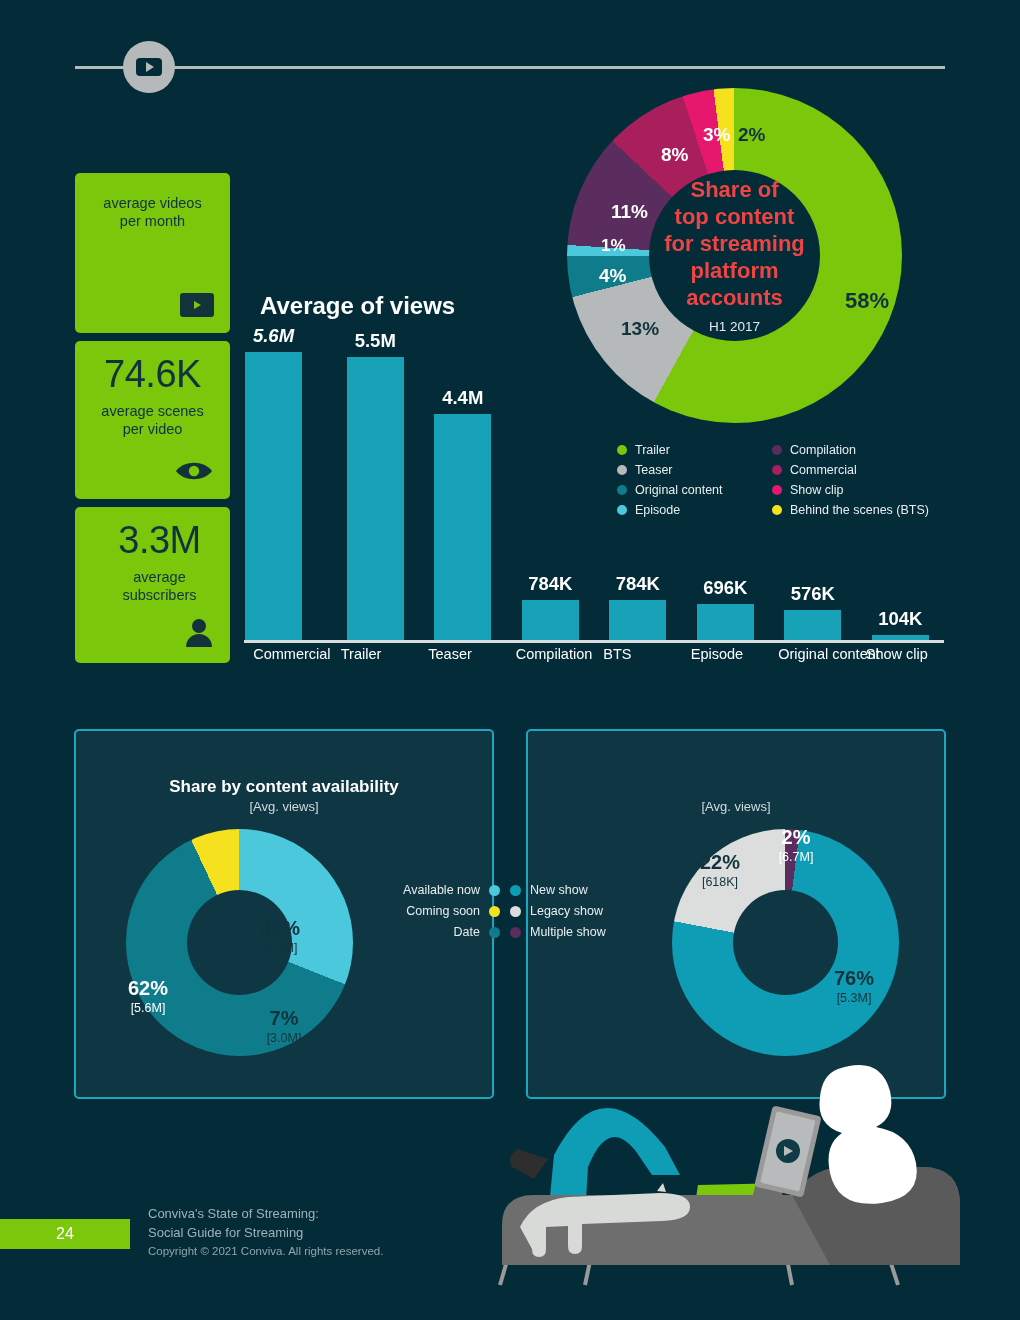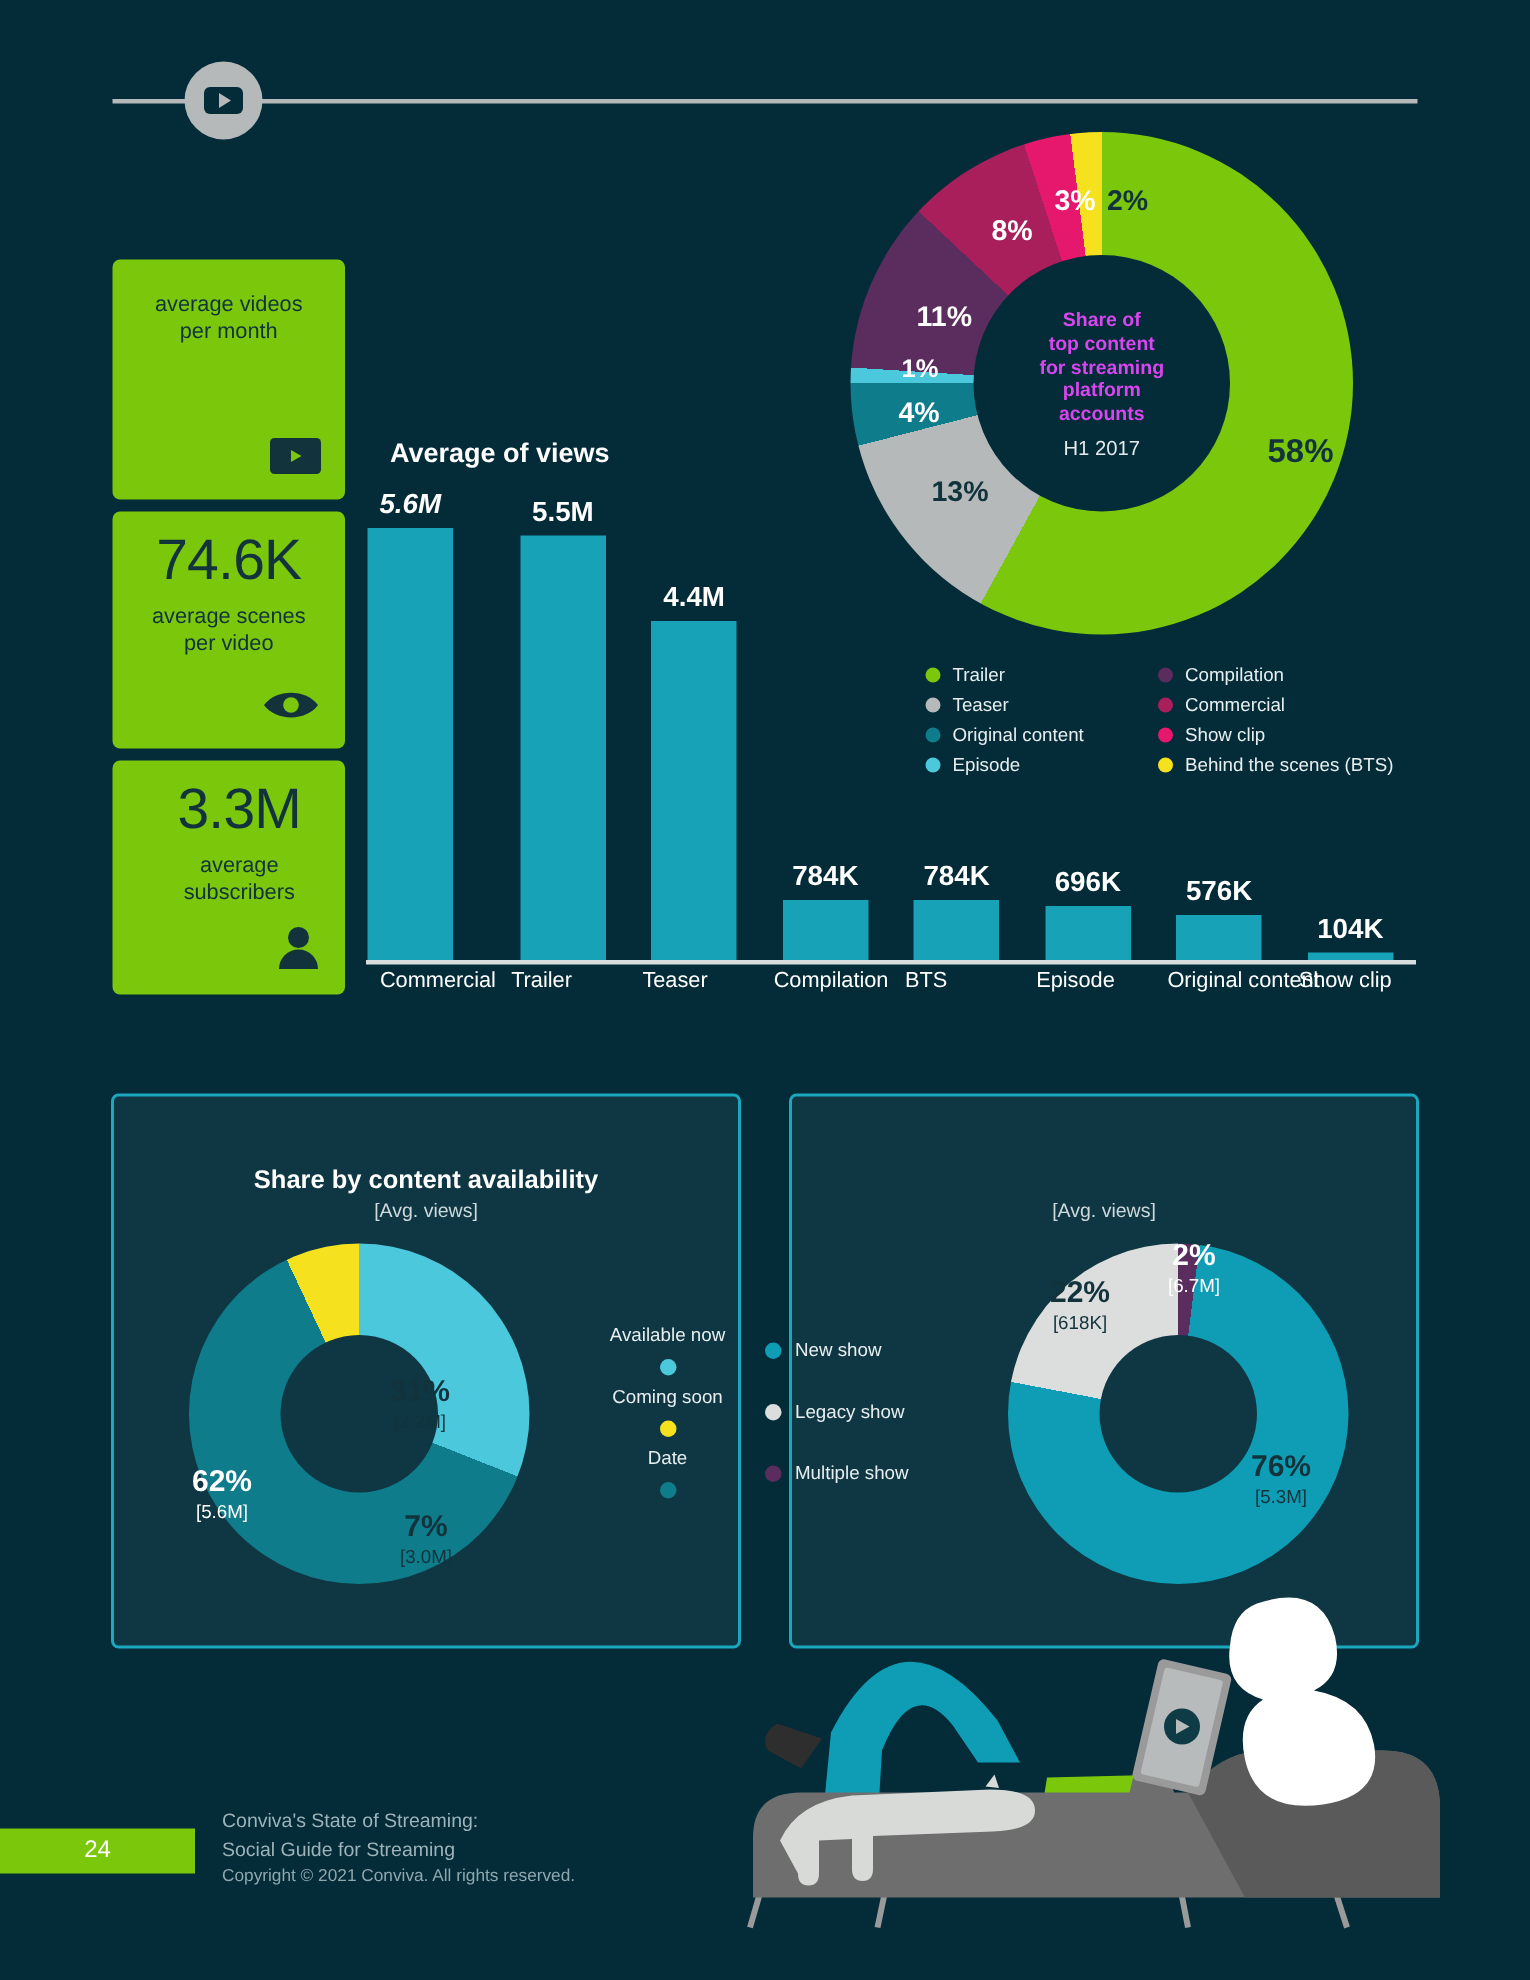--- a/index.html
+++ b/index.html
@@ -22,34 +22,34 @@
   .kpi-card { position:absolute; left:75px; width:155px; background:#7AC70C; border-radius:5px;
               padding:14px 10px 10px; text-align:center; color:#0A2C36; }
   #kpi-0 { top:173px; height:160px; }
   #kpi-1 { top:341px; height:158px; }
   #kpi-2 { top:507px; height:156px;padding-left:24px; }
   .kpi-value { font-size:38px; font-weight:400; letter-spacing:-0.5px; line-height:1.05; color:#12333C; }
   .kpi-label { font-size:14.5px; line-height:1.25; margin-top:7px; color:#12333C; }
   .kpi-icon { position:absolute; right:16px; bottom:12px; }
 
   
-  #bar-title { position:absolute; left:260px; top:292px; font-size:18px; font-weight:bold; }
+  #bar-title { position:absolute; left:260px; top:292px; font-size:24px; font-weight:bold; }
   #bar-chart { position:absolute; left:244px; top:330px; width:700px; height:310px; }
   .bar-col { position:absolute; bottom:0; }
   .bar-rect { position:absolute; bottom:0; background:#18A2B8; width:100%; }
   .bar-value { position:absolute; width:200%; left:-50%; text-align:center; font-size:18.5px; font-weight:bold; color:#fff; }
   #bar-axis { position:absolute; left:244px; top:640px; width:700px; height:3px; background:#D8DDDE; }
   .bar-xlabel { position:absolute; top:646px; font-size:14.5px; color:#ffffff; line-height:1.2; text-align:left; }
 
   
   #donut-main-wrap { position:absolute; left:567px; top:88px; width:335px; height:335px; }
   #donut-main { width:335px; height:335px; border-radius:50%; }
   #donut-main-hole { position:absolute; left:82px; top:82px; width:171px; height:171px; border-radius:50%;
                      background:#032B38; display:flex; flex-direction:column; align-items:center; justify-content:center; }
-  #donut-main-title { font-size:13px; font-weight:bold; line-height:1.22; text-align:center; color:#d946ef; }
+  #donut-main-title { font-size:22px; font-weight:bold; line-height:1.22; text-align:center; color:#ef4444; }
   #donut-main-sub { font-size:13.5px; margin-top:7px; color:#E4EAEC; }
   .donut-main-lbl { position:absolute; font-weight:bold; }
 
   
   #donut-legend { position:absolute; left:617px; top:443px; width:320px;
                   display:grid; grid-template-columns:155px 165px; row-gap:6px; }
   .lg-item { display:flex; align-items:center; gap:8px; font-size:12.5px; color:#E8EEF0; }
   .lg-dot { width:10px; height:10px; border-radius:50%; flex:none; }
 
   
@@ -63,21 +63,21 @@
   .donut-sm-wrap { position:absolute; width:227px; height:227px; }
   .donut-sm { width:227px; height:227px; border-radius:50%; }
   .donut-sm-hole { position:absolute; left:61px; top:61px; width:105px; height:105px; border-radius:50%; background:#0E3743; }
   .sm-lbl { position:absolute; text-align:center; }
   .sm-pct { font-size:20px; font-weight:bold; display:block; }
   .sm-val { font-size:12.5px; display:block; margin-top:1px; }
 
   
   #legend-bottom { position:absolute; left:390px; top:883px; width:246px;
                    display:grid; grid-template-columns:110px 126px; column-gap:10px; row-gap:7px; align-items:center; }
-  .lgb-r { display:flex; align-items:center; justify-content:flex-end; gap:9px; font-size:12.5px; color:#E8EEF0;flex-direction:column; }
+  .lgb-r { display:flex; align-items:center; justify-content:flex-end; gap:9px; font-size:12.5px; color:#E8EEF0; }
   .lgb-l { display:flex; align-items:center; gap:9px; font-size:12.5px; color:#E8EEF0; }
   .lgb-dot { width:11px; height:11px; border-radius:50%; flex:none; }
 
   
   #page-badge { position:absolute; left:0; top:1219px; width:130px; height:30px; background:#7AC70C;
                 color:#fff; font-size:16px; display:flex; align-items:center; justify-content:center; }
   #footer-text { position:absolute; left:148px; top:1205px; font-size:13px; color:#9DB3B9; line-height:1.45; }
   #footer-copy { font-size:11.5px; color:#8FA7AE; }
 
   

